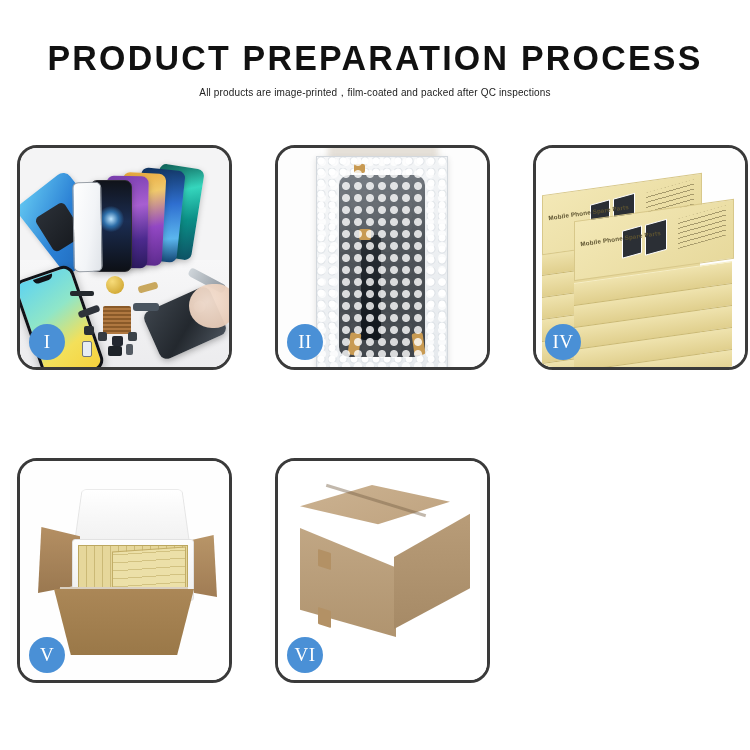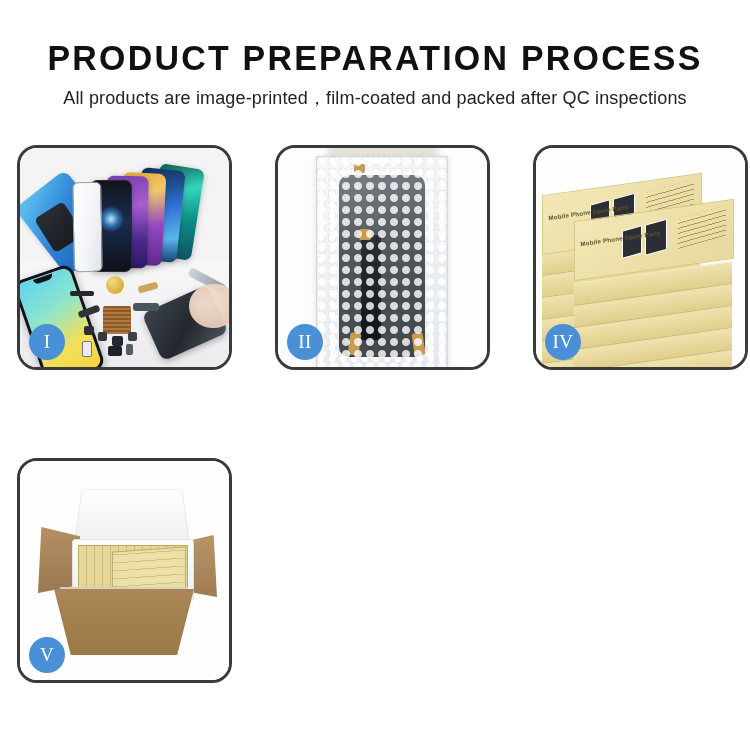--- a/index.html
+++ b/index.html
@@ -27,21 +27,21 @@
     font-weight: 700;
     letter-spacing: 2.3px;
     color: #111111;
     line-height: 1.05;
     white-space: nowrap;
     transform: scaleX(0.97);
   }
   .subtitle {
     margin-top: 9px;
     font-family: "Liberation Sans", sans-serif;
-    font-size: 18px;
+    font-size: 10px;
     font-weight: 400;
     letter-spacing: 0.15px;
     color: #222222;
     white-space: nowrap;
   }
 
   
   .grid {
     position: absolute;
     left: 17px;
@@ -463,14 +463,26 @@
       <div class="c5-flapR"></div>
       <div class="c5-foam"></div>
       <div class="c5-yellow"></div>
       <div class="c5-yellow2"></div>
       <div class="c5-innerline"></div>
       <div class="c5-body"></div>
     </div>
     <div class="badge">V</div>
   </div>
 
+  <div class="card">
+    <div class="card-photo">
+      <div class="c6-bg"></div>
+      <div class="c6-top"></div>
+      <div class="c6-front"></div>
+      <div class="c6-side"></div>
+      <div class="c6-seam"></div>
+      <div class="c6-tape c6-tape1"></div>
+      <div class="c6-tape c6-tape2"></div>
+    </div>
+    <div class="badge">VI</div>
+  </div>
 
 </div>
 
 </body></html>

